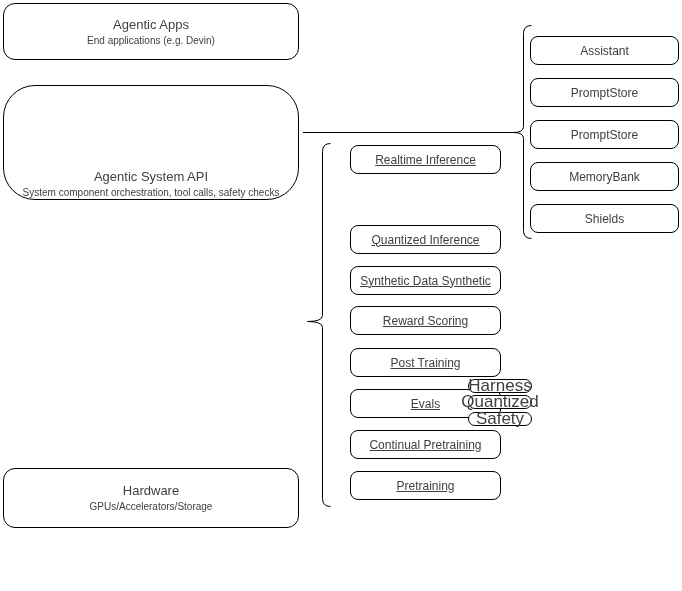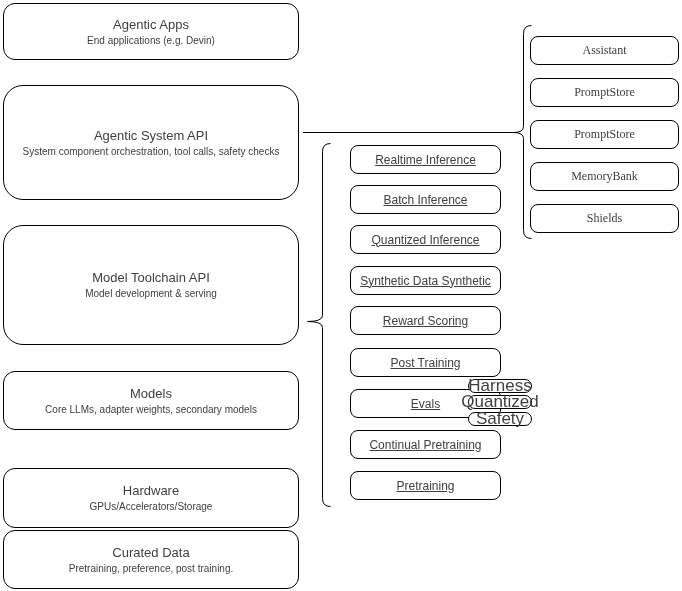--- a/index.html
+++ b/index.html
@@ -7,25 +7,25 @@
     position:relative;width:682px;height:591px;background:#ffffff;
     font-family:"Liberation Sans",sans-serif;color:#404040;overflow:hidden;
   }
   svg.wires{position:absolute;left:0;top:0;width:682px;height:591px;}
   .w{fill:none;stroke:#000;stroke-width:1;}
   .box{
     position:absolute;border:1px solid #000;background:#fff;box-sizing:border-box;
     display:flex;align-items:center;justify-content:center;text-align:center;
   }
   .lbox{left:3px;width:296px;flex-direction:column;gap:3px;border-radius:12px;}
-  .lbox.big{border-radius:20px;}
+  .lbox.big{border-radius:32px;justify-content:flex-end;}
   .lbox .t{font-size:13px;line-height:15px;}
   .lbox .s{font-size:10px;line-height:12px;padding:0 6px;}
   .mbox{left:350px;width:151px;height:29px;border-radius:8px;font-size:12px;text-decoration:underline;}
-  .rbox{left:530px;width:149px;height:29px;border-radius:8px;font-size:12px;font-family:Liberation Serif, serif;}
+  .rbox{left:530px;width:149px;height:29px;border-radius:8px;font-size:12px;}
   .pill{left:468px;width:64px;height:14px;border-radius:8px;font-size:17px;line-height:12px;z-index:2;}
 </style>
 </head>
 <body>
 
 <div class="canvas">
 
   <svg class="wires" viewBox="0 0 682 591">
     <path class="w" d="M303 132.5 L515 132.5"></path>
     <path class="w" d="M531.5 25.5 Q523.5 25.5 523.5 33.5 L523.5 126.5 Q523.5 132.5 513.5 132.5 Q523.5 132.5 523.5 138.5 L523.5 230.5 Q523.5 238.5 531.5 238.5"></path>
@@ -33,39 +33,26 @@
   </svg>
 
   <div class="box lbox" style="top:3px;height:57px">
     <div class="t">Agentic Apps</div>
     <div class="s">End applications (e.g. Devin)</div>
   </div>
   <div class="box lbox big" style="top:85px;height:115px">
     <div class="t">Agentic System API</div>
     <div class="s">System component orchestration, tool calls, safety checks</div>
   </div>
-  <div class="box lbox big" style="top:225px;height:120px">
-    <div class="t">Model Toolchain API</div>
-    <div class="s">Model development &amp; serving</div>
-  </div>
-  <div class="box lbox" style="top:371px;height:59px">
-    <div class="t">Models</div>
-    <div class="s">Core LLMs, adapter weights, secondary models</div>
-  </div>
   <div class="box lbox" style="top:468px;height:60px">
     <div class="t">Hardware</div>
     <div class="s">GPUs/Accelerators/Storage</div>
   </div>
-  <div class="box lbox" style="top:530px;height:59px">
-    <div class="t">Curated Data</div>
-    <div class="s">Pretraining, preference, post training.</div>
-  </div>
 
   <div class="box mbox" style="top:145px">Realtime Inference</div>
-  <div class="box mbox" style="top:185px">Batch Inference</div>
   <div class="box mbox" style="top:225px">Quantized Inference</div>
   <div class="box mbox" style="top:266px">Synthetic Data Synthetic</div>
   <div class="box mbox" style="top:306px">Reward Scoring</div>
   <div class="box mbox" style="top:348px">Post Training</div>
   <div class="box mbox" style="top:389px">Evals</div>
   <div class="box mbox" style="top:430px">Continual Pretraining</div>
   <div class="box mbox" style="top:471px">Pretraining</div>
 
   <div class="box pill" style="top:379px">Harness</div>
   <div class="box pill" style="top:395px">Quantized</div>

